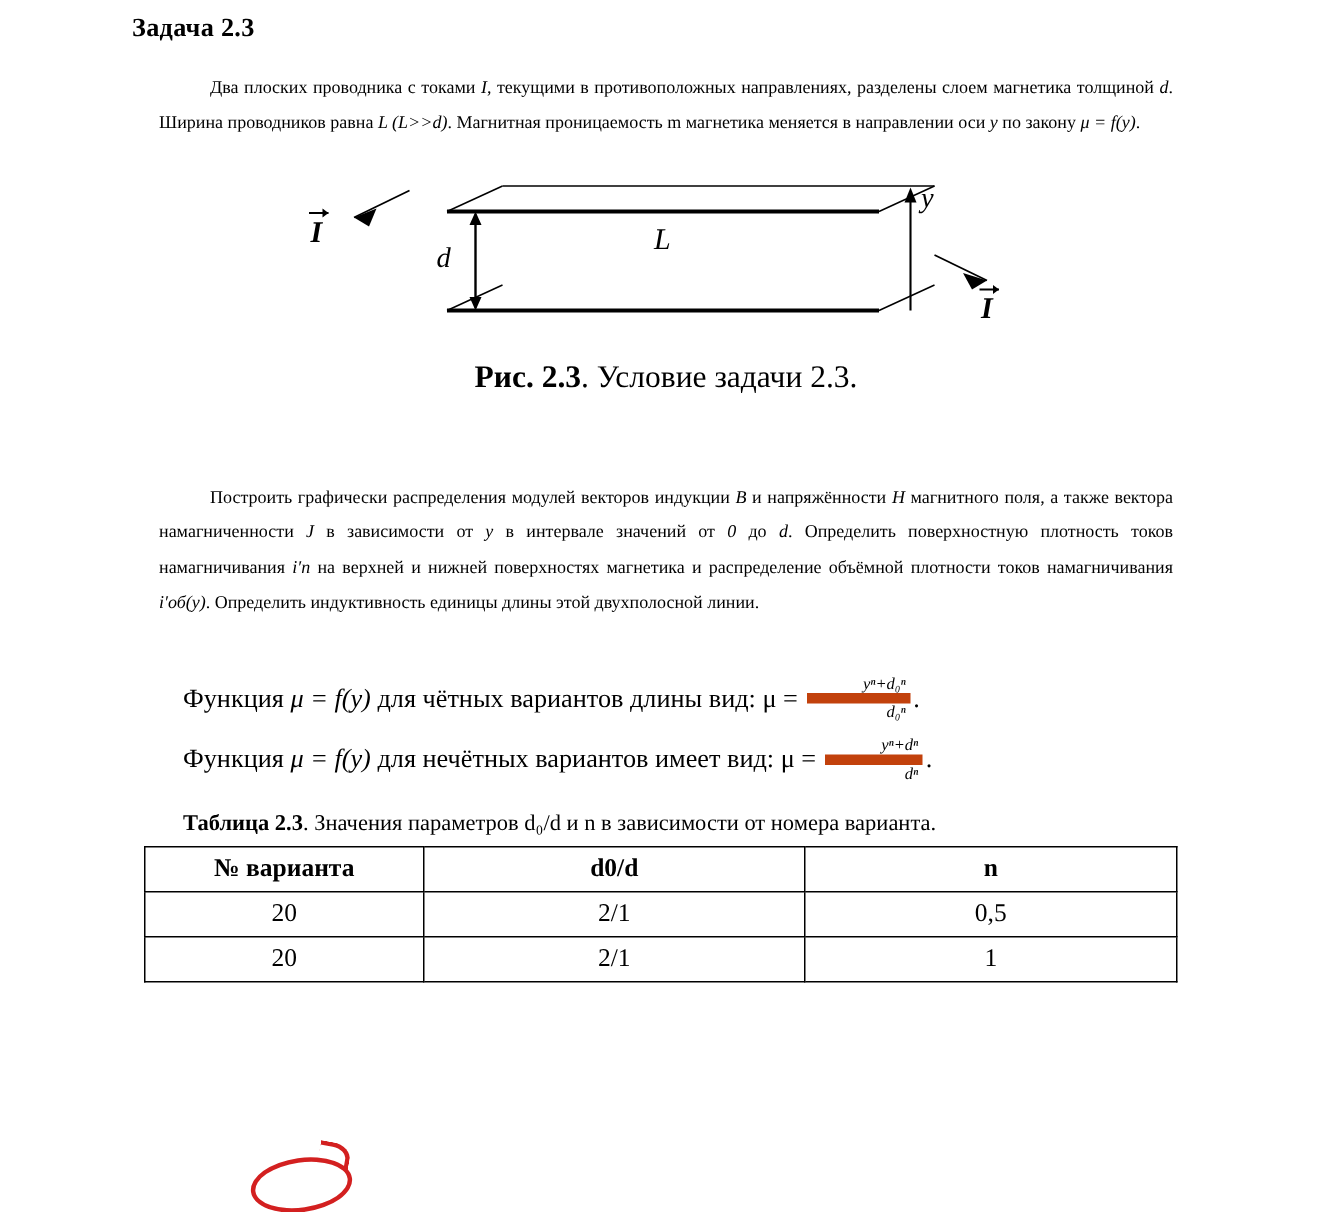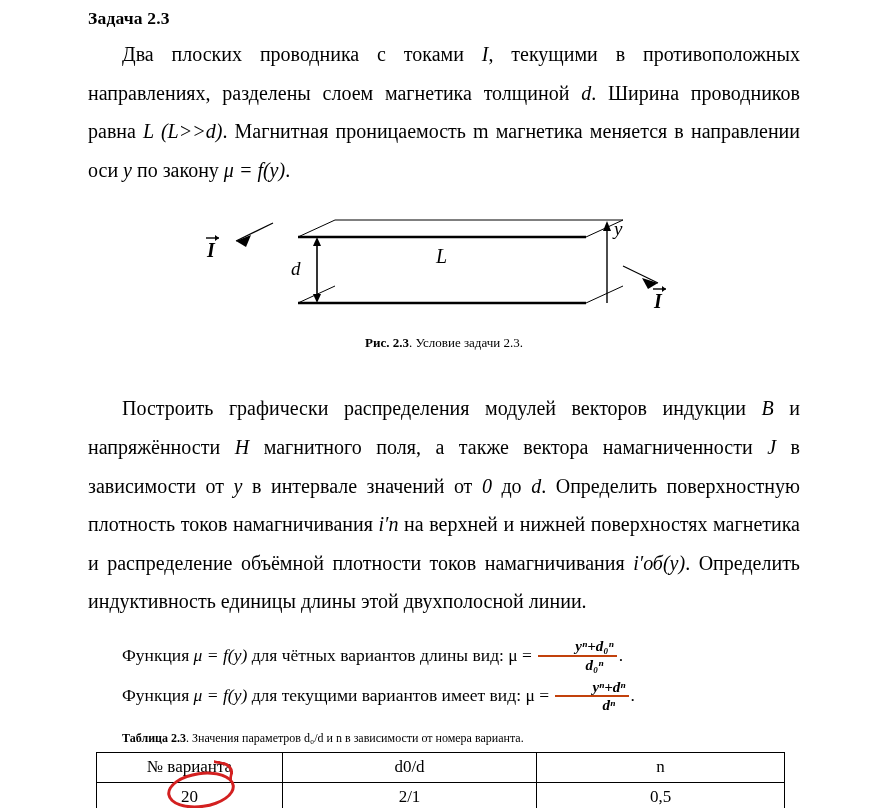--- a/index.html
+++ b/index.html
@@ -28,86 +28,85 @@
     top: 8px;
     width: 712px;
   }
   .task-title {
     font-weight: bold;
     font-size: 17.5px;
     margin: 0 0 6px 0;
     letter-spacing: 0.2px;
   }
   p.body-text {
-    font-size: 20px;
+    font-size: 12px;
     line-height: 1.93;
     text-align: justify;
     text-justify: inter-word;
-    margin: 0;
+    margin: 18px;
     text-indent: 34px;
   }
   .it { font-style: italic; }
   .bd { font-weight: bold; }
 
   
   .figure {
     position: relative;
     width: 712px;
     height: 118px;
     margin-top: 22px;
   }
   .fig-caption {
     text-align: center;
-    font-size: 13px;
+    font-size: 21px;
     margin-top: 6px;
   }
   .fig-caption .bd { font-weight: bold; }
 
   .gap-1 { height: 38px; }
   .gap-2 { height: 14px; }
 
   .formula-line {
     font-size: 17.5px;
     margin: 0;
     text-indent: 34px;
     line-height: 2.3;
   }
   .frac {
     display: inline-block;
     vertical-align: middle;
-    text-align: center;
-    font-size: 15px;
+    text-align: right;
+    font-size: 11px;
     line-height: 1.1;
     margin: 0 2px;
     position: relative;
     top: -1px;
-    font-weight: bold;
   }
   .frac .num { display: block; padding: 0 3px; }
-  .frac .den { display: block; border-top: 2px solid #c2410c; padding: 0 3px; }
+  .frac .den { display: block; border-top: 7px solid #c2410c; padding: 0 3px; }
 
   .table-title {
-    font-size: 12px;
+    font-size: 15px;
     margin: 16px 0 6px 0;
     text-indent: 34px;
   }
   table.params {
     border-collapse: collapse;
     width: 688px;
     margin-left: 8px;
     font-size: 17px;
     table-layout: fixed;
   }
   table.params th, table.params td {
     border: 1px solid #000;
     text-align: center;
     padding: 3px 0 4px 0;
     height: 22px;
   }
-  table.params th { font-weight: normal; }
+  table.params th { font-weight: bold; }
   table.params col.c1 { width: 186px; }
   table.params col.c2 { width: 254px; }
   table.params col.c3 { width: 248px; }
 
   .ellipse-mark {
     position: absolute;
     left: 167px;
     top: 772px;
     width: 62px;
     height: 30px;
@@ -182,21 +181,21 @@
     <div class="fig-caption"><span class="bd">Рис. 2.3</span><span>. Условие задачи 2.3.</span></div>
 
     <div class="gap-1"></div>
 
     <p class="body-text"><span>Построить графически распределения модулей векторов индукции </span><span class="it">B</span><span> и напряжённости </span><span class="it">H</span><span> магнитного поля, а также вектора намагниченности </span><span class="it">J</span><span> в зависимости от </span><span class="it">y</span><span> в интервале значений от </span><span class="it">0</span><span> до </span><span class="it">d</span><span>. Определить поверхностную плотность токов намагничивания </span><span class="it">i′п</span><span> на верхней и нижней поверхностях магнетика и распределение объёмной плотности токов намагничивания </span><span class="it">i′об(y)</span><span>. Определить индуктивность единицы длины этой двухполосной линии.</span></p>
 
     <div class="gap-2"></div>
 
     <p class="formula-line"><span>Функция </span><span class="it">μ = f(y)</span><span> для чётных вариантов длины вид:  μ = </span><span class="frac it"><span class="num">yⁿ+d₀ⁿ</span><span class="den">d₀ⁿ</span></span><span>.</span></p>
 
-    <p class="formula-line"><span>Функция </span><span class="it">μ = f(y)</span><span> для текущими вариантов имеет вид:  μ = </span><span class="frac it"><span class="num">yⁿ+dⁿ</span><span class="den">dⁿ</span></span><span>.</span></p>
+    <p class="formula-line"><span>Функция </span><span class="it">μ = f(y)</span><span> для нечётных вариантов имеет вид:  μ = </span><span class="frac it"><span class="num">yⁿ+dⁿ</span><span class="den">dⁿ</span></span><span>.</span></p>
 
     <div class="table-title"><span class="bd">Таблица 2.3</span><span>. Значения параметров d₀/d и n в зависимости от номера варианта.</span></div>
 
     <table class="params">
       <colgroup>
           <col class="c1">
           <col class="c2">
           <col class="c3">
         </colgroup>
       <thead>

